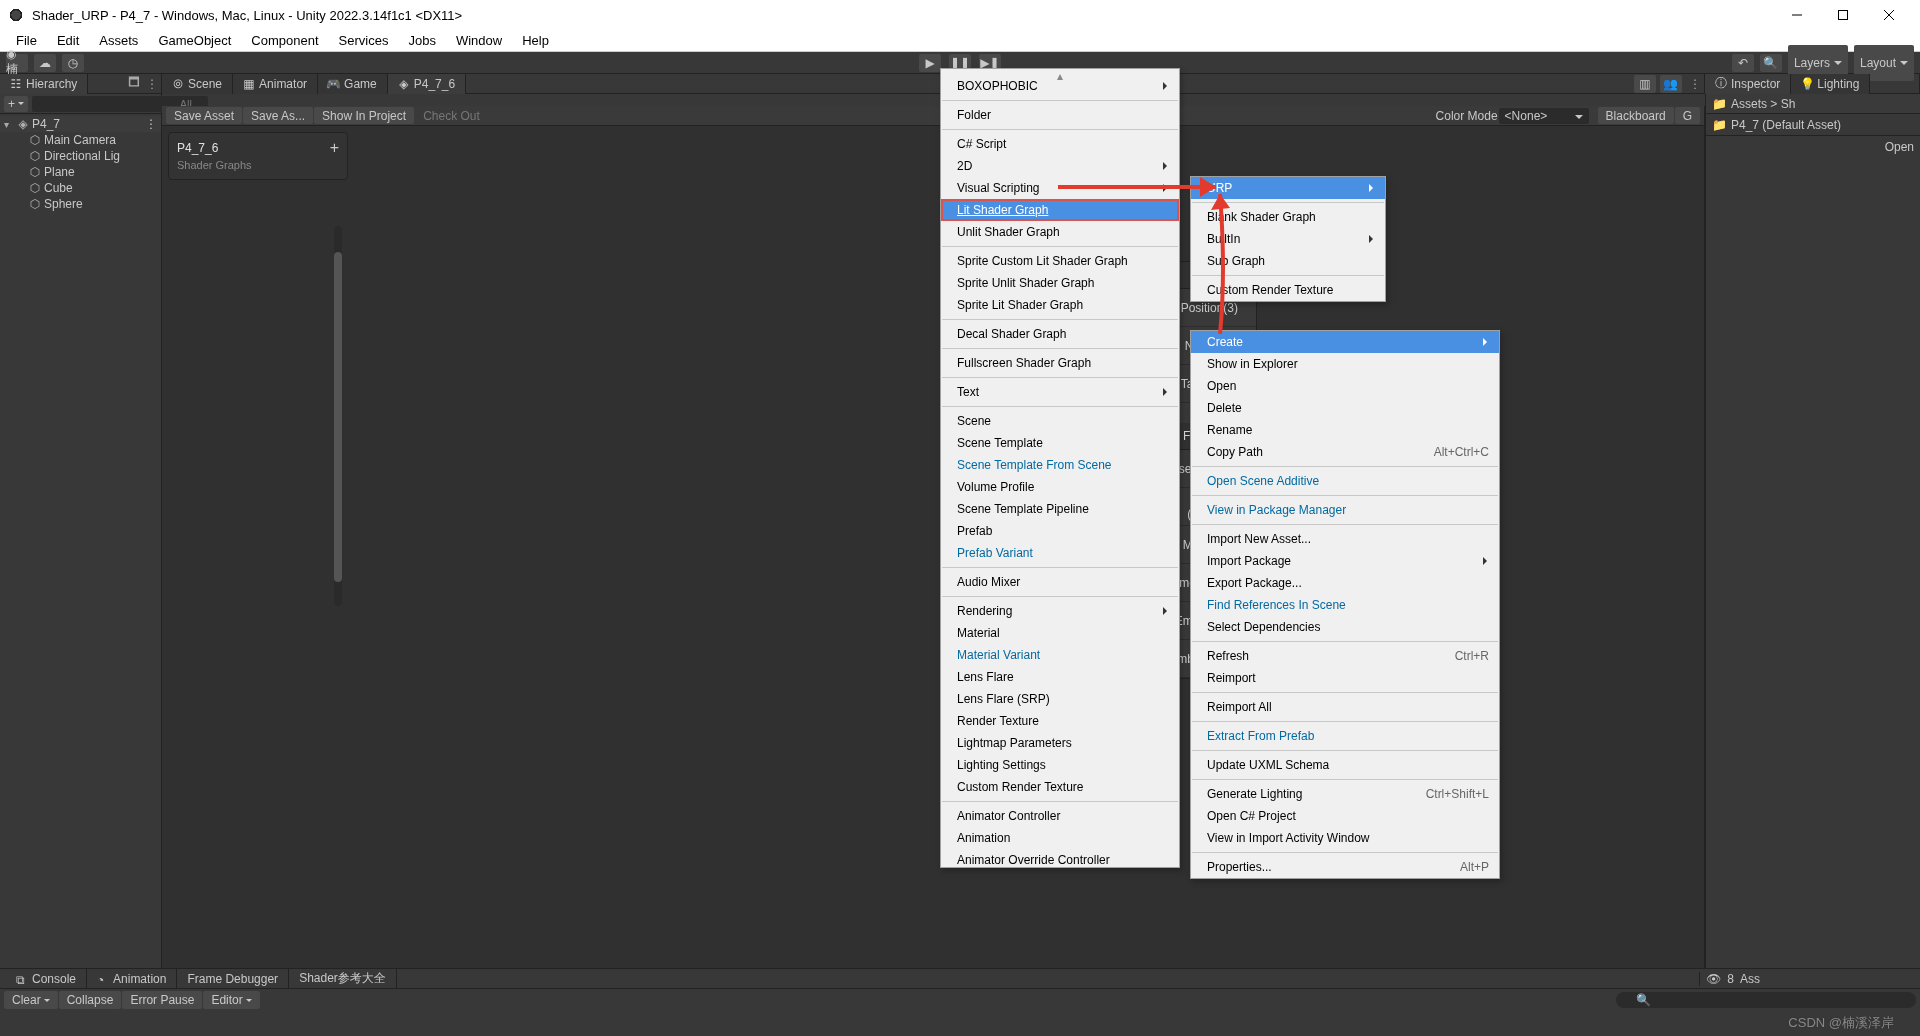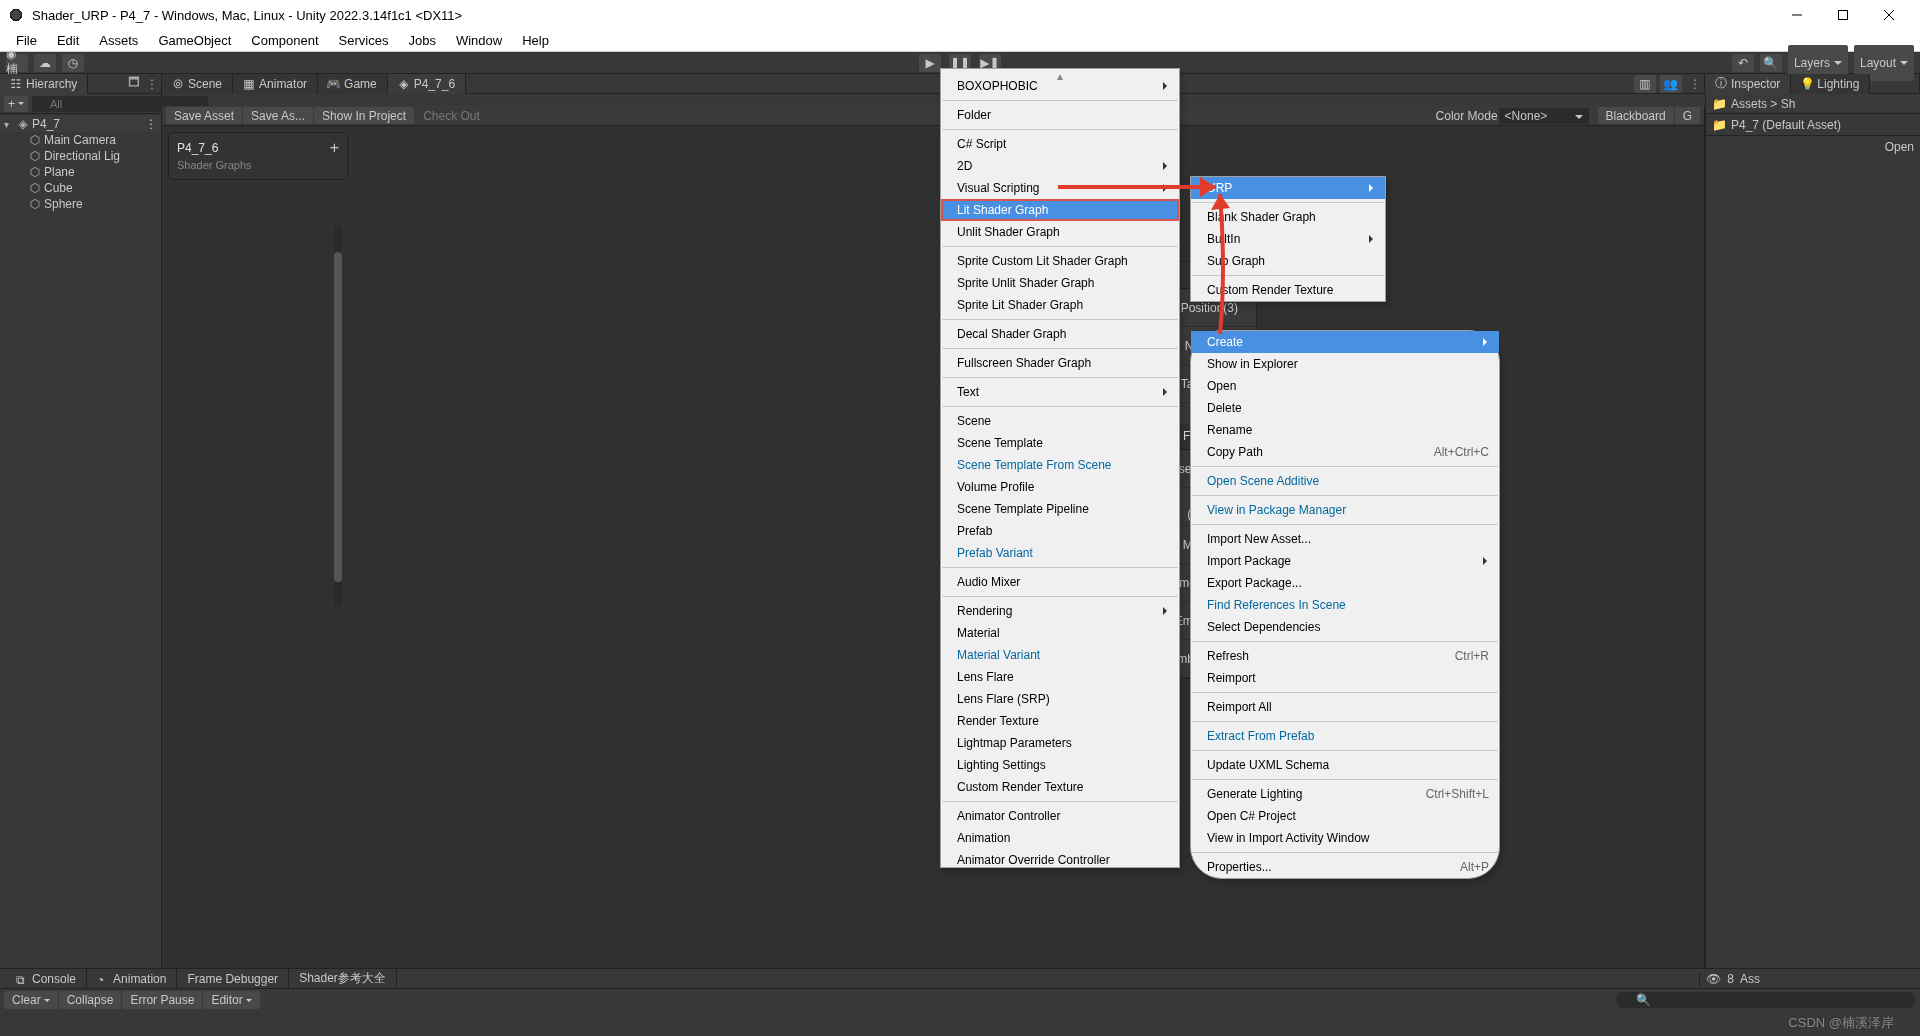--- a/index.html
+++ b/index.html
@@ -104,21 +104,21 @@
 
 
 .ctx { position: absolute; background: #f0f0f0; color: #000; border: 1px solid #a0a0a0; box-shadow: 2px 3px 6px rgba(0,0,0,.25); font-size: 13px; }
 .ctx .item { padding: 4px 30px 4px 16px; display: flex; align-items: center; white-space: nowrap; position:relative;}
 .ctx .item .arrow { margin-left: auto; border: 4px solid transparent; border-left-color: #333; position:absolute; right:8px;}
 .ctx .item.disabled{ color:#0369a1; }
 .ctx .item.hi{ background:#4a90e2; color:#fff; }
 .ctx .item.hi .arrow{border-left-color:#fff;}
 .ctx .item .kbd{margin-left:auto; color:#666; position:absolute; right:10px;}
 .ctx .sep{ height:1px; background:#c8c8c8; margin:3px 1px;}
-.ctx .item.boxed{ outline:2px solid #d9534f; outline-offset:-2px;}
+.ctx .item.boxed{ outline:2px solid #d9534f; outline-offset:-2px;text-decoration:underline;}
 
 .arrow-overlay{ position:absolute; pointer-events:none; }
 
 .watermark{position:absolute; right:26px; bottom:4px; color:#c8c8c8; opacity:.55; font-size:13px; text-shadow:0 0 2px rgba(0,0,0,.4);}
 </style>
 </head>
 <body>
 
 <div class="titlebar">
   <span class="u-icon"></span>
@@ -227,21 +227,21 @@
   </div>
 
   <div class="body-row">
 
     <div class="hierarchy">
       <div class="h-toolbar">
         <div class="plus-dd">
             <span>+</span>
             <span class="chev"></span>
           </div>
-        <div class="srch-wrap"><input style="padding-left: 18px; background-image: none;" placeholder="All"></div>
+        <div class="srch-wrap"><input style="padding-left: 18px; background-image: none; text-align: right;" placeholder="All"></div>
       </div>
       <div class="tree">
         <div class="row root">
             <span class="fold">▾</span>
             <span class="cube-ico">◈</span>
             <span>P4_7</span>
             <span style="margin-left:auto; margin-right:4px;">⋮</span>
           </div>
         <div class="row child">
             <span class="cube-ico">⬡</span>
@@ -548,21 +548,21 @@
         <span class="arrow"></span>
       </div>
       <div class="item">
         <span>Sub Graph</span>
       </div>
       <div class="sep"></div>
       <div class="item">
         <span>Custom Render Texture</span>
       </div>
     </div>
-  <div class="ctx" id="ctx-assets" style="left:1190px; top:278px; width:310px;border-radius:32px;">
+  <div class="ctx" id="ctx-assets" style="left:1190px; top:278px; width:310px;">
       <div class="item hi">
         <span>Create</span>
         <span class="arrow"></span>
       </div>
       <div class="item">
         <span>Show in Explorer</span>
       </div>
       <div class="item">
         <span>Open</span>
       </div>

